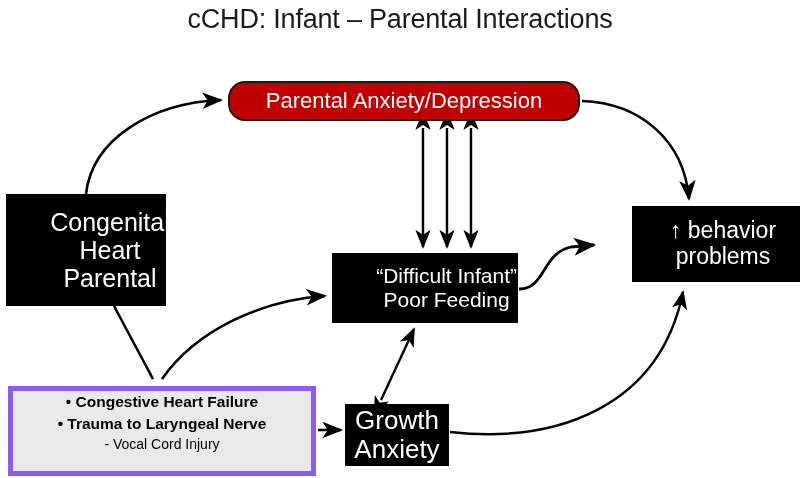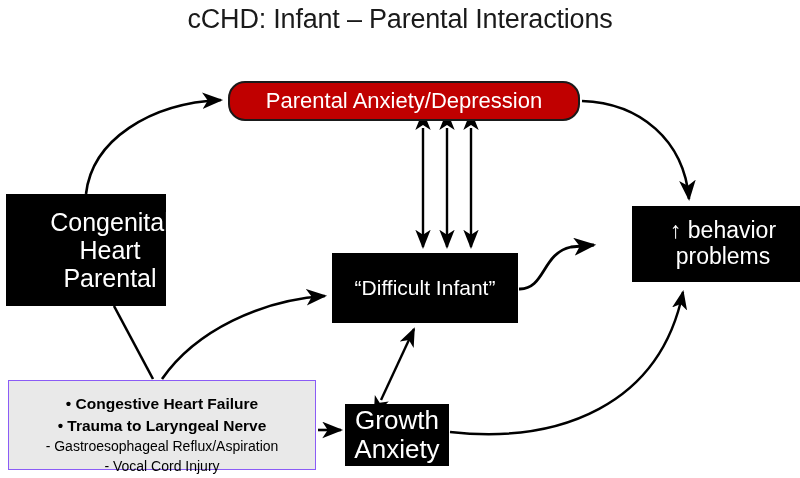--- a/index.html
+++ b/index.html
@@ -38,23 +38,24 @@
     border: 1px solid #000000;
   }
   .node-red {
     background: #c00000;
     color: #ffffff;
     border: 2px solid #1a1a1a;
   }
   .node-gray {
     background: #e9e9e9;
     color: #000000;
-    border: 1px solid #8b5cf6;
+    border: 5px solid #8b5cf6;
     display: block;
-    padding-top: 12px;
+    padding-top: 0;
+    margin-top: 6px;
   }
   #page-title {
     position: absolute;
     left: 0;
     top: 4px;
     width: 800px;
     text-align: center;
     font-size: 27px;
     color: #1a1a1a;
     letter-spacing: -0.2px;
@@ -75,20 +76,21 @@
     height: 112px;
     font-size: 25px;
     padding-left: 48px;
   }
   #node-difficult-infant {
     left: 332px;
     top: 253px;
     width: 186px;
     height: 70px;
     font-size: 21px;
+    justify-content: flex-end;
   }
   #node-behavior {
     left: 632px;
     top: 206px;
     width: 182px;
     height: 76px;
     font-size: 23px;
   }
   #node-growth {
     left: 345px;
@@ -166,37 +168,37 @@
     <div>
       <span class="stack-line">Congenital</span>
       <span class="stack-line">Heart</span>
       <span class="stack-line">Parental</span>
     </div>
   </div>
 
   <div class="node node-dark" id="node-difficult-infant">
     <div>
       <span class="stack-line">“Difficult Infant”</span>
+      <span class="stack-line">Poor Feeding</span>
     </div>
   </div>
 
   <div class="node node-dark" id="node-behavior">
     <div>
       <span class="stack-line">↑ behavior</span>
       <span class="stack-line">problems</span>
     </div>
   </div>
 
   <div class="node node-dark" id="node-growth">
     <div>
       <span class="stack-line">Growth</span>
       <span class="stack-line">Anxiety</span>
     </div>
   </div>
 
   <div class="node node-gray" id="node-risk-list">
     <span class="risk-line bold">• Congestive Heart Failure</span>
     <span class="risk-line bold">• Trauma to Laryngeal Nerve</span>
-    <span class="risk-line plain">- Gastroesophageal Reflux/Aspiration</span>
     <span class="risk-line plain">- Vocal Cord Injury</span>
   </div>
 
 </div>
 
 </body></html>

